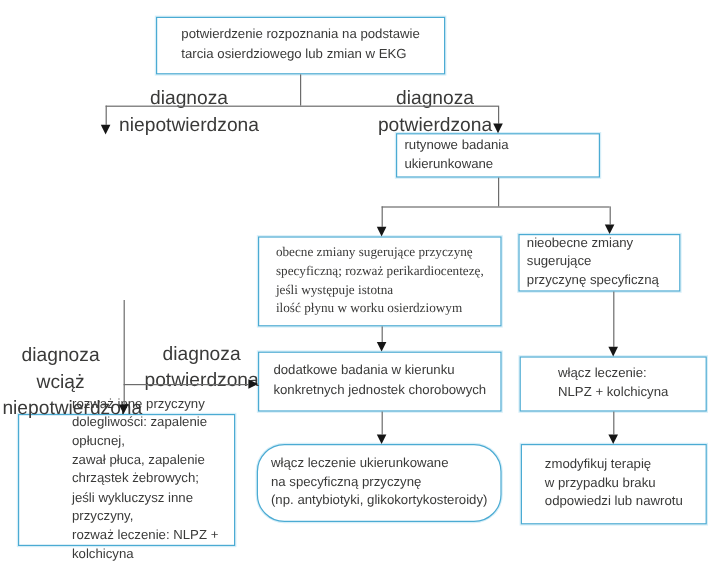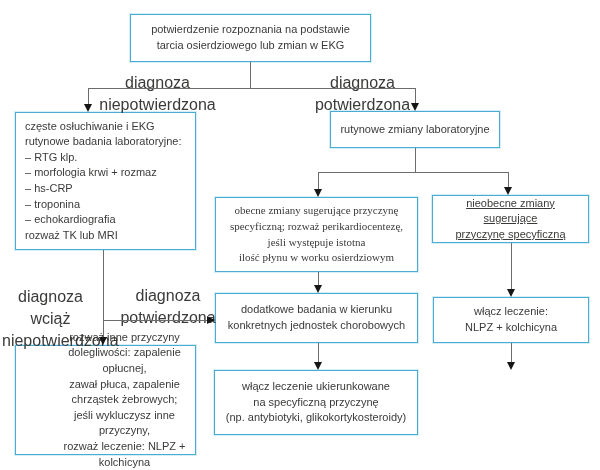--- a/index.html
+++ b/index.html
@@ -16,21 +16,20 @@
     box-sizing:border-box;
     background:#ffffff;
     border:1.5px solid #4babd3;
     box-shadow:0 0 0 1px #d6eef8;
     font-size:11px;
     line-height:1.42;
     color:#3a3a39;
     display:flex;
     align-items:center;
     justify-content:center;
-    text-align:center;
     white-space:pre-line;
     padding:3px 6px;
   }
   .box.left-align{
     text-align:left;
     justify-content:flex-start;
     padding:6px 9px;
   }
   .vline,.hline{position:absolute;background:#6c6c6c;}
   .vline{width:1px;}
@@ -57,56 +56,51 @@
   }
 </style>
 </head>
 <body>
 
 <div id="canvas">
 
   <div class="box" style="left:130px;top:14px;width:241px;height:48px;">potwierdzenie rozpoznania na podstawie
 tarcia osierdziowego lub zmian w EKG</div>
 
-  <div class="box left-align" style="left:15px;top:112px;width:181px;height:138px;">częste osłuchiwanie i EKG
-rutynowe badania laboratoryjne:
-– RTG klp.
-– morfologia krwi + rozmaz
-– hs-CRP
-– troponina
-– echokardiografia
-rozważ TK lub MRI</div>
 
-  <div class="box" style="left:330px;top:111px;width:170px;height:37px;">rutynowe zmiany laboratoryjne</div>
+  <div class="box" style="left:330px;top:111px;width:170px;height:37px;">rutynowe badania ukierunkowane</div>
 
   <div class="box" style="left:215px;top:197px;width:203px;height:75px;font-family:Liberation Serif, serif;">obecne zmiany sugerujące przyczynę
 specyficzną; rozważ perikardiocentezę,
 jeśli występuje istotna
 ilość płynu w worku osierdziowym</div>
 
-  <div class="box" style="left:432px;top:195px;width:157px;height:48px;text-decoration:underline;">nieobecne zmiany sugerujące
+  <div class="box" style="left:432px;top:195px;width:135px;height:48px;">nieobecne zmiany sugerujące
 przyczynę specyficzną</div>
 
   <div class="box" style="left:215px;top:293px;width:203px;height:50px;">dodatkowe badania w kierunku
 konkretnych jednostek chorobowych</div>
 
   <div class="box" style="left:433px;top:297px;width:156px;height:46px;">włącz leczenie:
 NLPZ + kolchicyna</div>
 
   <div class="box" style="left:15px;top:345px;width:181px;height:110px;padding-left:44px;">rozważ inne przyczyny
 dolegliwości: zapalenie opłucnej,
 zawał płuca, zapalenie
 chrząstek żebrowych;
 jeśli wykluczysz inne przyczyny,
 rozważ leczenie: NLPZ + kolchicyna</div>
 
-  <div class="box" style="left:214px;top:370px;width:204px;height:65px;">włącz leczenie ukierunkowane
+  <div class="box" style="left:214px;top:370px;width:204px;height:65px;border-radius:23px;">włącz leczenie ukierunkowane
 na specyficzną przyczynę
 (np. antybiotyki, glikokortykosteroidy)</div>
 
+  <div class="box" style="left:434px;top:370px;width:155px;height:67px;">zmodyfikuj terapię
+w przypadku braku
+odpowiedzi lub nawrotu</div>
 
   <div class="edge-label" style="left:85px;top:72px;width:145px;">diagnoza niepotwierdzona</div>
 
   <div class="edge-label" style="left:290px;top:72px;width:145px;">diagnoza potwierdzona</div>
 
   <div class="edge-label" style="left:2px;top:286px;width:97px;">diagnoza
 wciąż
 niepotwierdzona</div>
 
   <div class="edge-label" style="left:118px;top:285px;width:100px;">diagnoza

